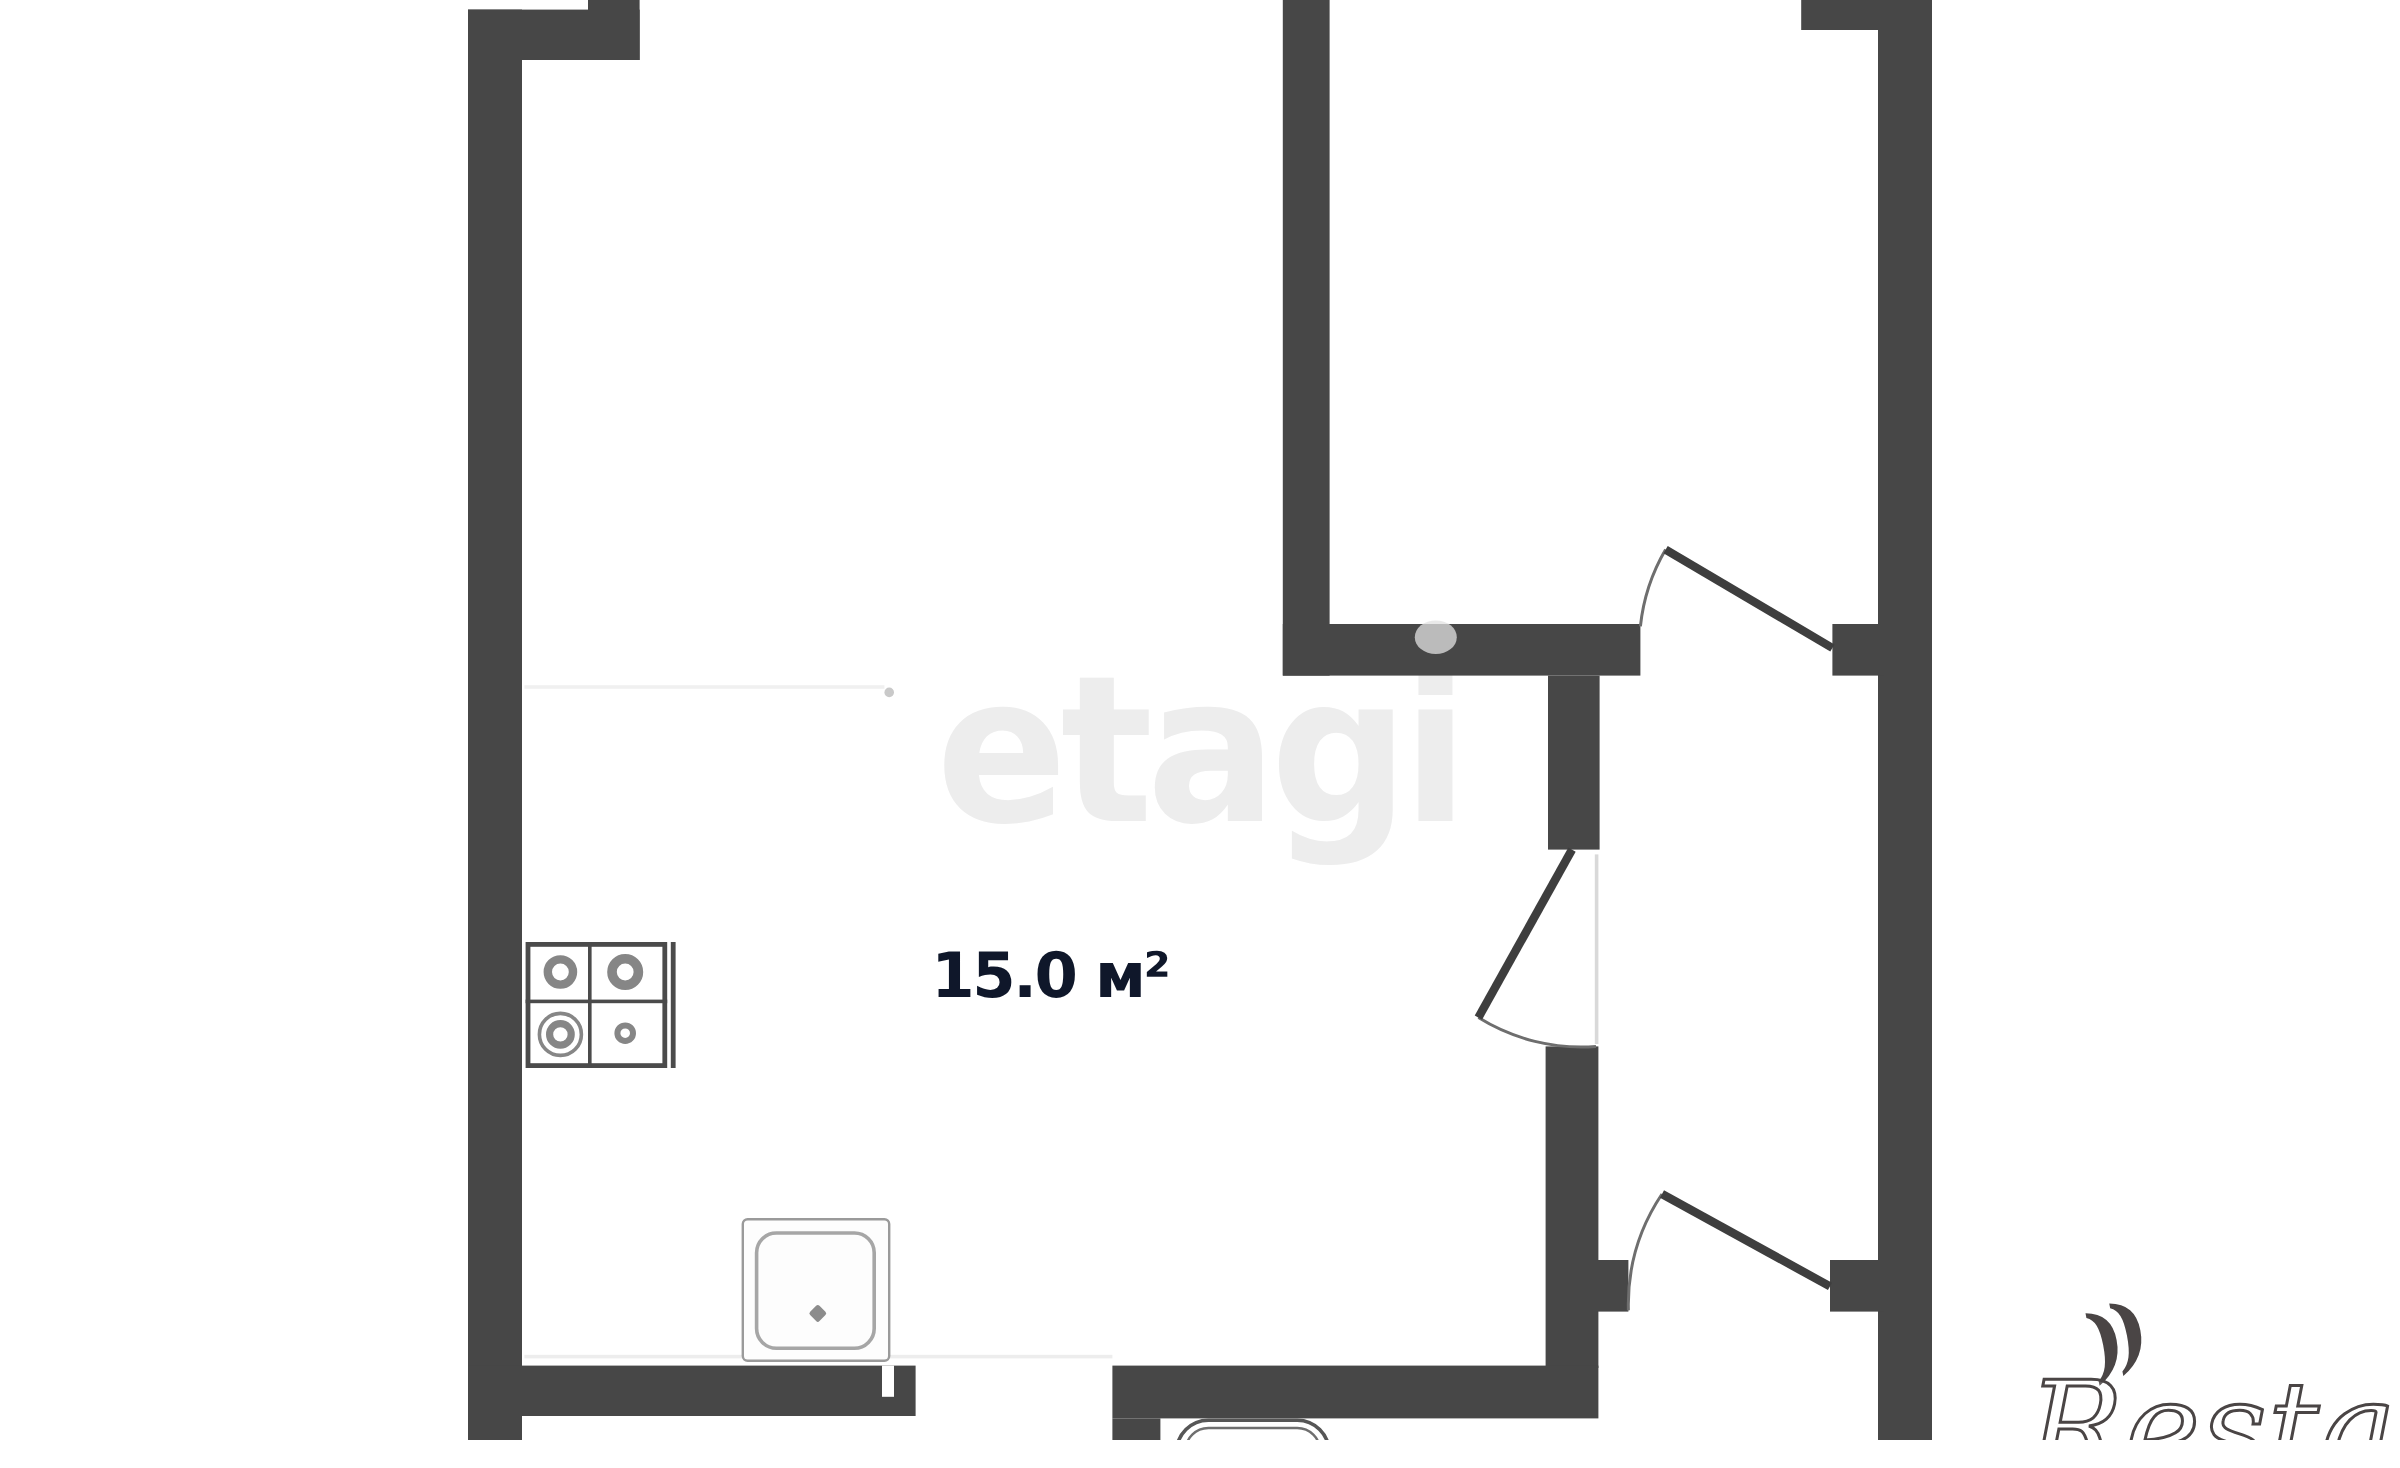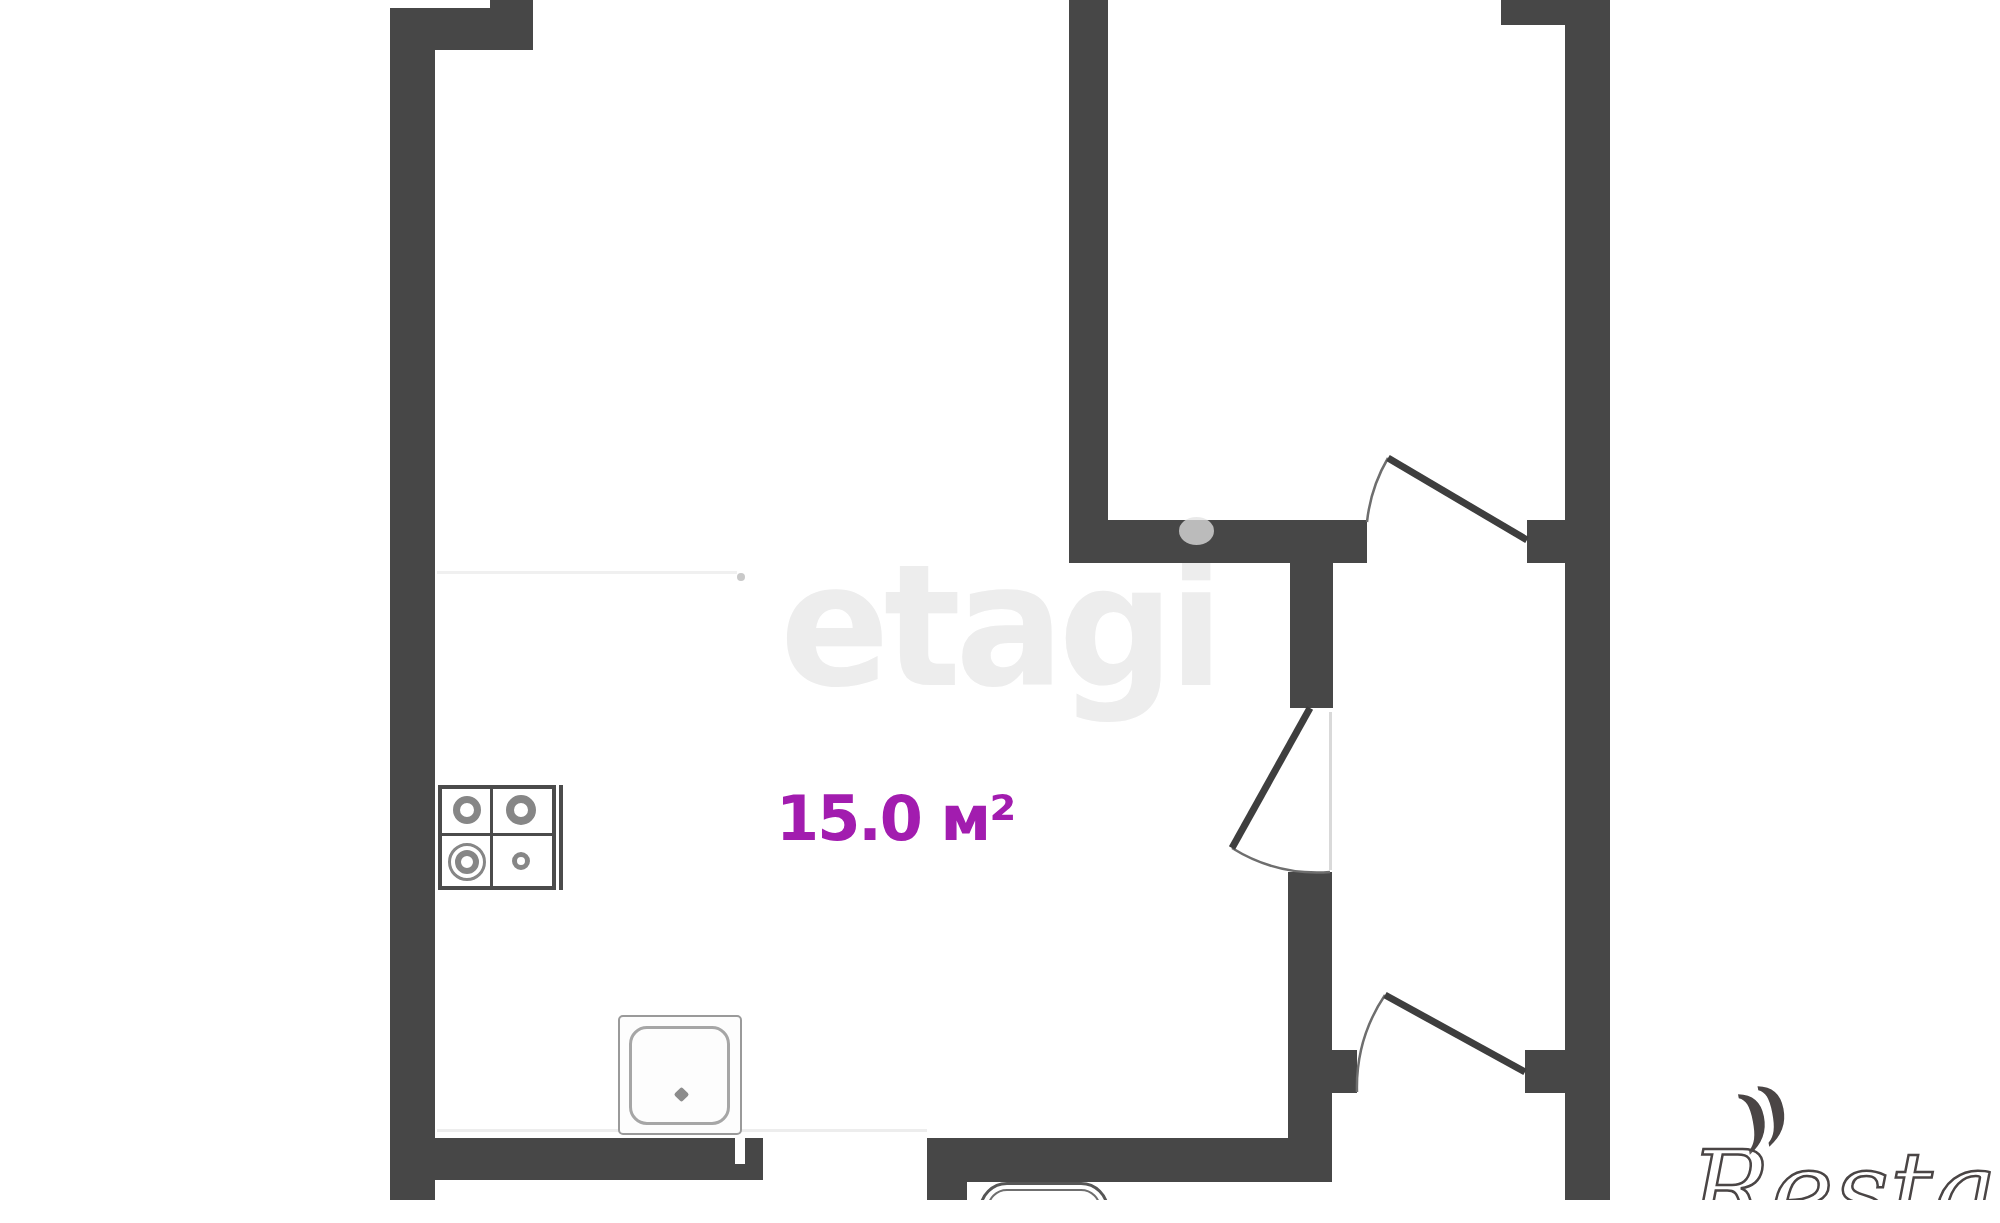--- a/index.html
+++ b/index.html
@@ -13,22 +13,22 @@
             font-weight:bold;letter-spacing:-6px;color:#ededed;
             transform:scaleX(0.95);transform-origin:left top;
             font-family:"DejaVu Sans",sans-serif;}
   .wall{position:absolute;z-index:3;}
   .notch{position:absolute;z-index:4;}
   .blob{position:absolute;z-index:6;border-radius:50%;}
   #doors-svg{position:absolute;left:0;top:0;z-index:5;}
   #doors-svg .leaf{stroke:#3e3e3e;stroke-width:7;fill:none;}
   #doors-svg .arc{stroke:#6e6e6e;stroke-width:2.5;fill:none;}
 
-  .room-label{position:absolute;z-index:7;left:776px;top:788px;font-size:62px;line-height:1;
-              font-weight:600;letter-spacing:-2px;color:#a21caf;
+  .room-label{position:absolute;z-index:7;left:776px;top:788px;font-size:52px;line-height:1;
+              font-weight:600;letter-spacing:-2px;color:#0f172a;
               font-family:"DejaVu Sans","Liberation Sans",sans-serif;}
 
   
   .stove{position:absolute;z-index:5;left:438px;top:785px;width:125px;height:105px;}
   .stove-body{position:absolute;left:0;top:0;width:118px;height:105px;border:4px solid #4b4b4b;background:#fff;}
   .stove-vline{position:absolute;left:52px;top:0;width:3px;height:105px;background:#4b4b4b;}
   .stove-hline{position:absolute;left:0;top:48px;width:118px;height:3px;background:#4b4b4b;}
   .stove-edge{position:absolute;left:121px;top:0;width:4px;height:105px;background:#4b4b4b;}
   .burner{position:absolute;border-radius:50%;border-style:solid;border-color:#868686;background:transparent;}
   .b1{left:15px;top:11px;width:28px;height:28px;border-width:7px;}

